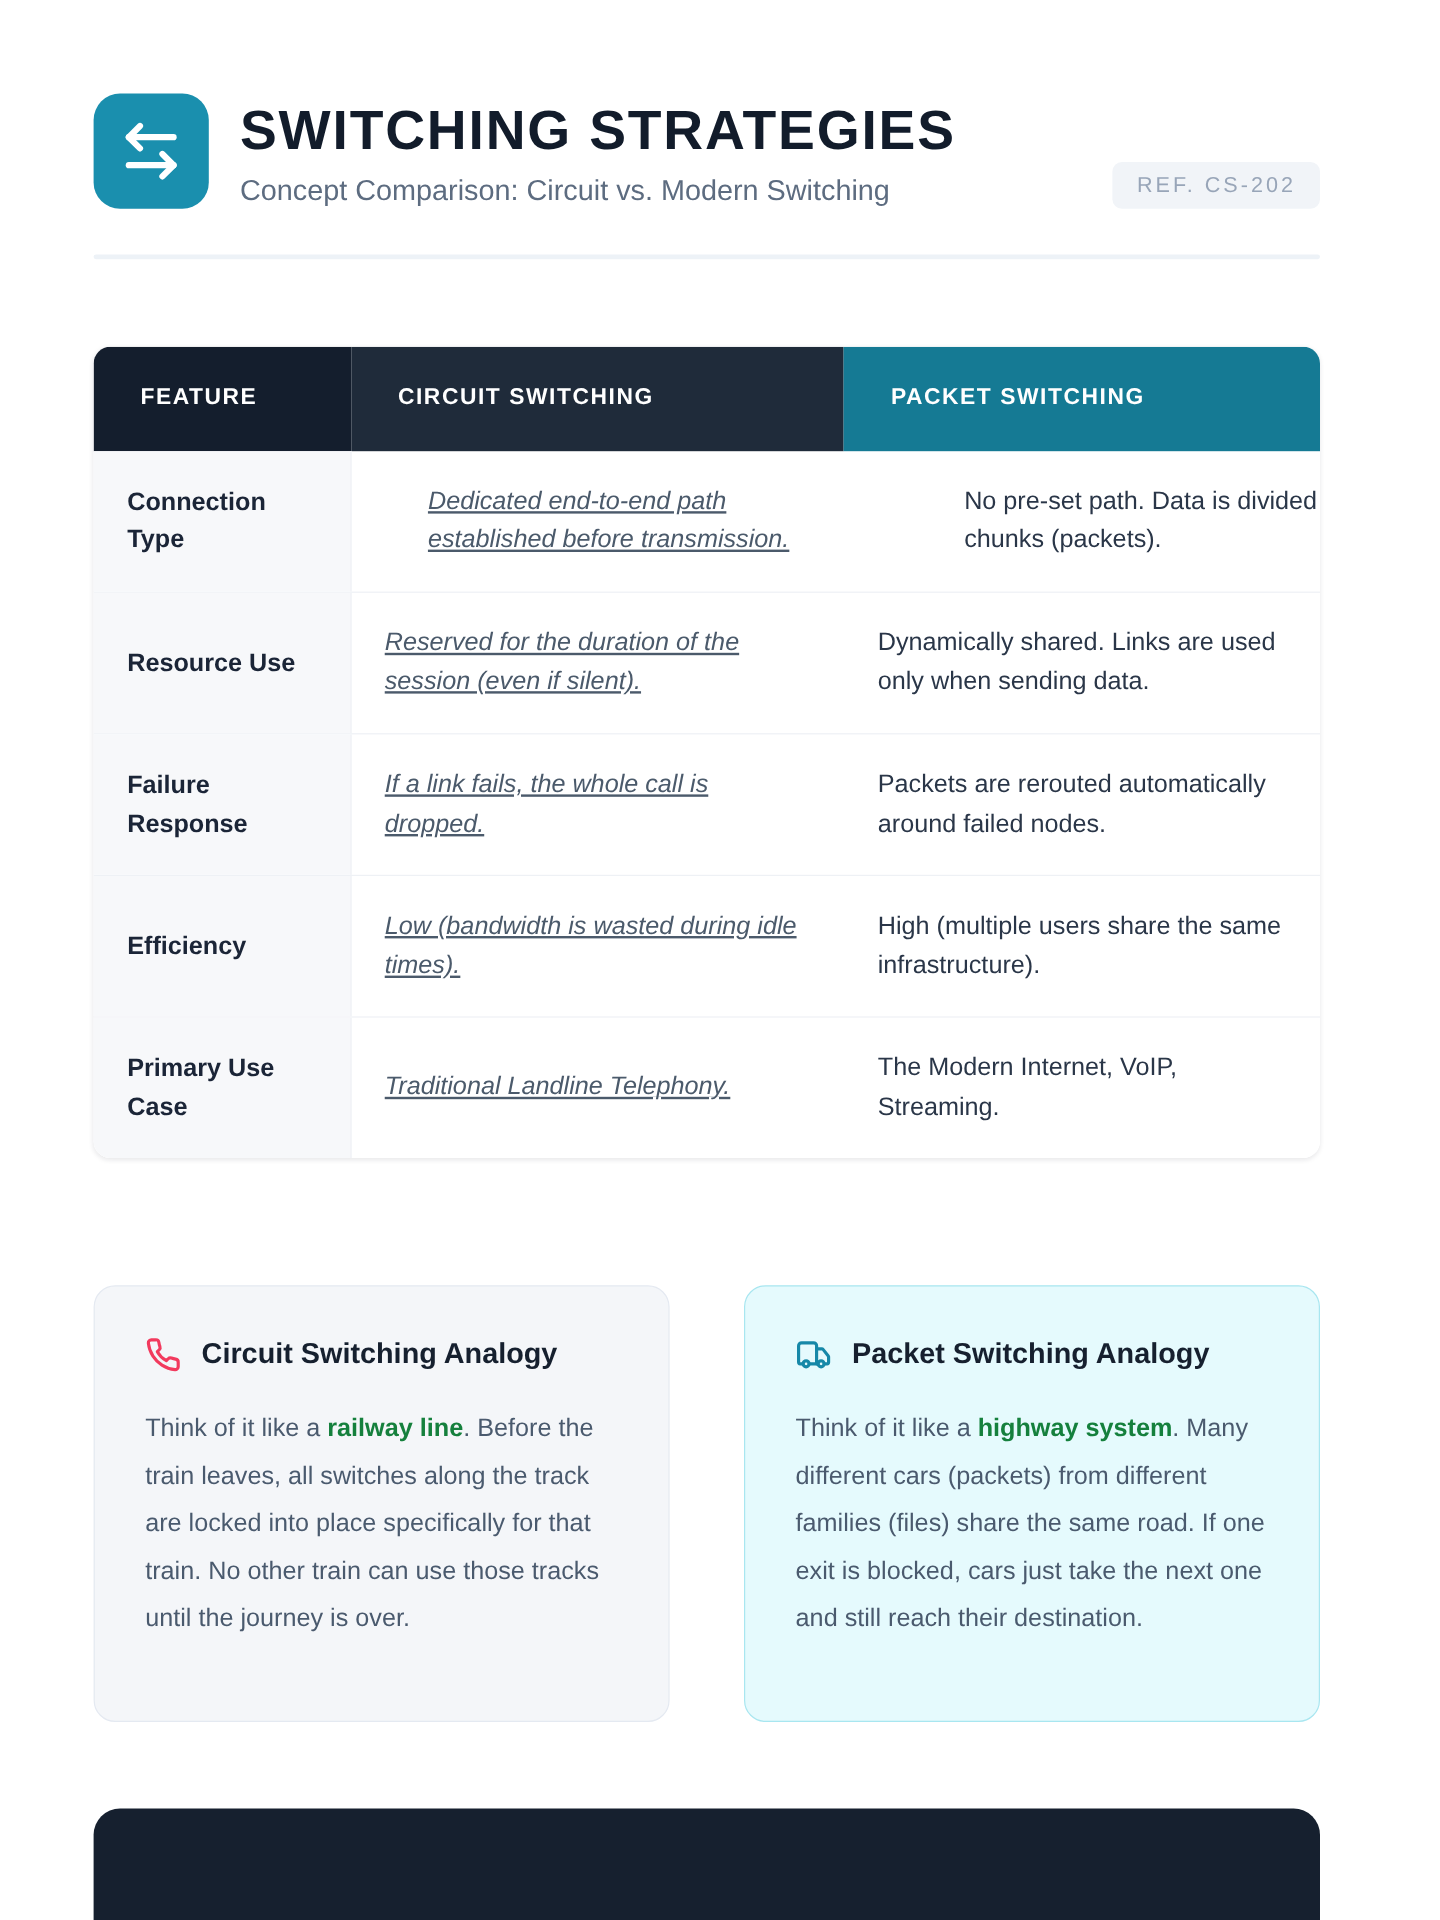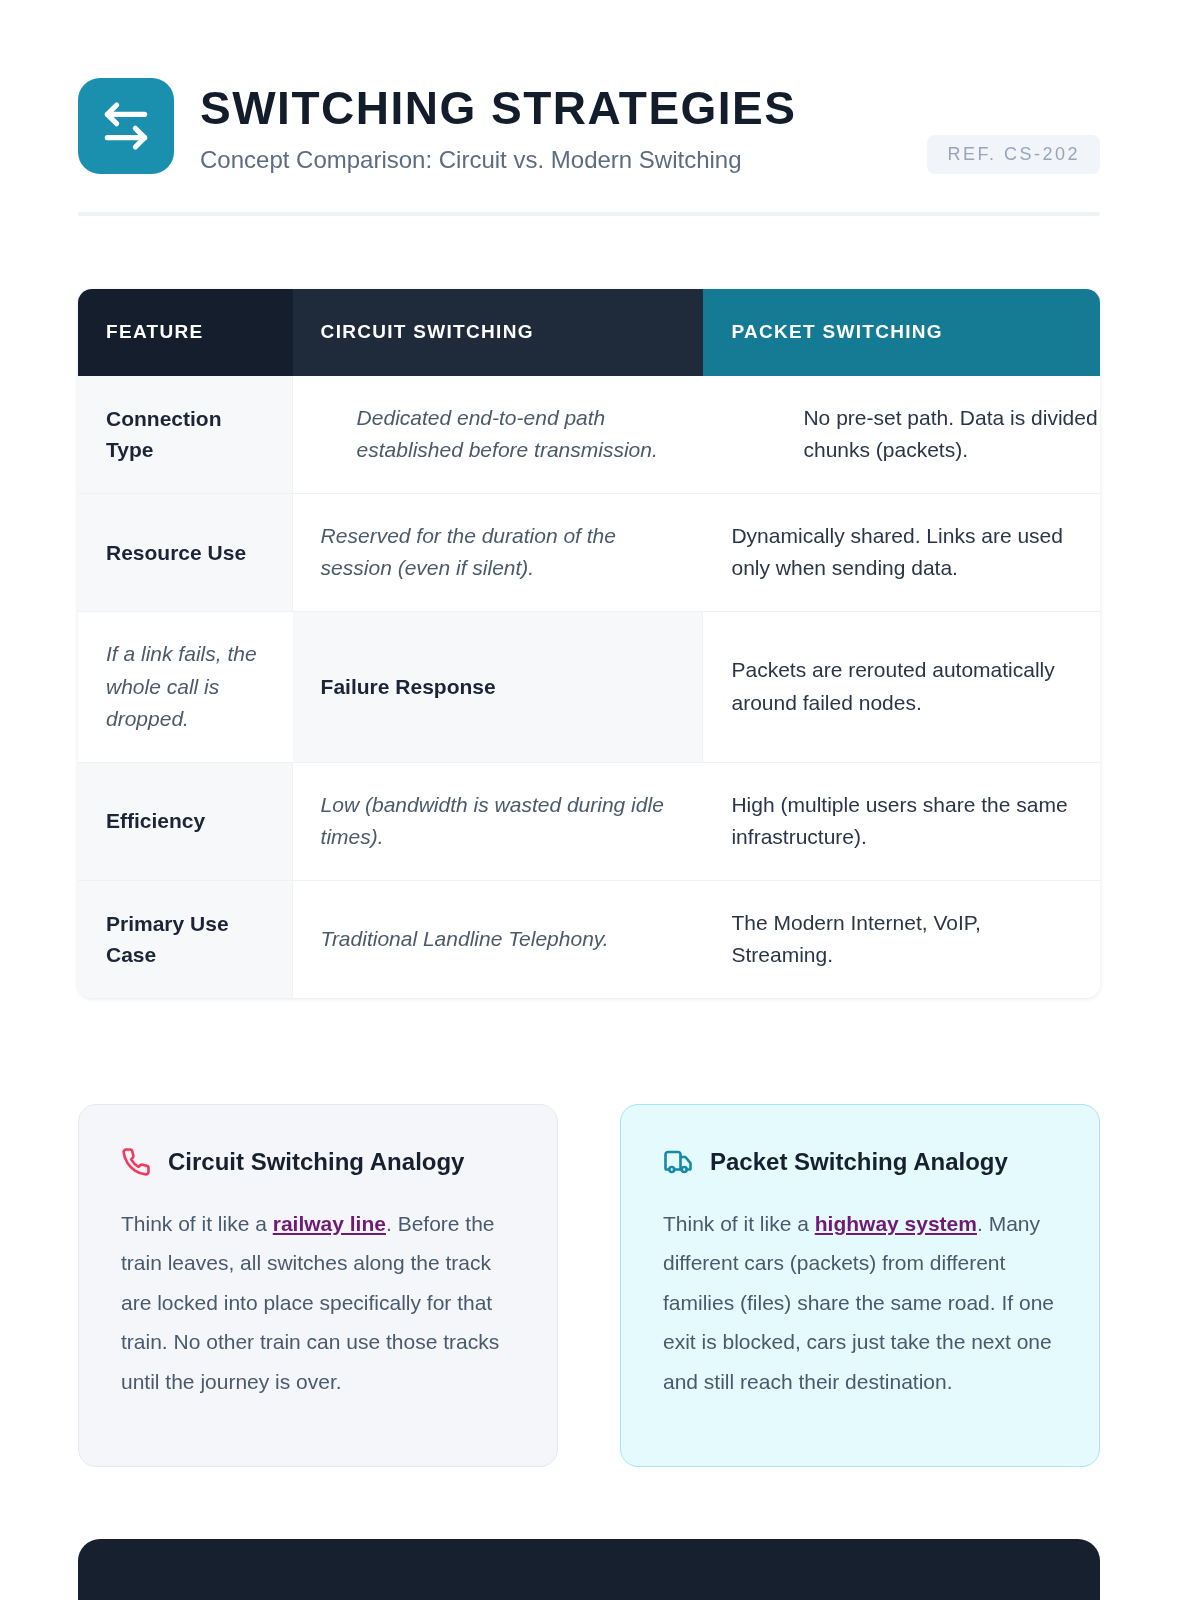--- a/index.html
+++ b/index.html
@@ -36,44 +36,44 @@
 
   
   .cmp-table {
     margin-top: 73px; border-radius: 14px; overflow: hidden;
     box-shadow: 0 1px 4px rgba(16,24,40,.10);
   }
   .trow { display: grid; grid-template-columns: 21% 40.2% 38.8%; }
   .cell { padding: 26px 28px; font-size: 21px; display: flex; align-items: center; line-height: 1.55; }
   .thead .cell {
     color: #ffffff; font-weight: bold; font-size: 19px;
-    letter-spacing: 1.3px; padding: 32px 28px; line-height: 1.2;
+    letter-spacing: 1.3px; padding: 32px 39px; line-height: 1.2;
   }
   .thead .c1 { background: #141e2d; }
   .thead .c2 { background: #1f2b3a; }
   .thead .c3 { background: #157a94; }
   .tbody .trow { border-top: 1px solid #eef1f5; background: #ffffff; }
   .tbody .trow:first-child { border-top: none; gap: 36px; }
   .tbody .c1 {
     background: #f7f8fa; font-weight: bold; color: #1b2537;
     border-right: 1px solid #eef1f5; line-height: 1.5;
   }
-  .tbody .c2 { font-style: italic; color: #4b5a6b; }
+  .tbody .c2 { font-style: italic; color: #4b5a6b; text-decoration: underline; }
   .tbody .c3 { color: #2a3648; }
 
   
   .cards { display: flex; gap: 62px; margin-top: 106px; }
   .card { flex: 1; border-radius: 18px; padding: 42px 38px 44px 42px; }
   .card-circuit { background: #f4f6f9; border: 1px solid #e4e9f1; }
   .card-packet  { background: #e5fafd; border: 1px solid #a8e6f0; }
   .card-head { display: flex; align-items: center; gap: 17px; }
   .card-head svg { width: 30px; height: 30px; flex: 0 0 30px; }
   .card-title { font-size: 24px; font-weight: bold; color: #16202f; }
   .card-body { margin-top: 27px; font-size: 21px; line-height: 1.88; color: #4a5a6e; }
-  .card-body strong { color: #701a75; text-decoration: underline; }
+  .card-body strong { color: #15803d; }
 
   
   .footer-section {
     margin-top: 72px; height: 140px;
     background: #16202f; border-radius: 22px 22px 0 0;
   }
 </style>
 </head>
 <body>
 
@@ -108,22 +108,22 @@
         <div class="cell c1">Connection Type</div>
         <div class="cell c2">Dedicated end-to-end path established before transmission.</div>
         <div class="cell c3">No pre-set path. Data is divided into chunks (packets).</div>
       </div>
       <div class="trow">
         <div class="cell c1">Resource Use</div>
         <div class="cell c2">Reserved for the duration of the session (even if silent).</div>
         <div class="cell c3">Dynamically shared. Links are used only when sending data.</div>
       </div>
       <div class="trow">
+        <div class="cell c1">Failure Response</div>
         <div class="cell c2">If a link fails, the whole call is dropped.</div>
-        <div class="cell c1">Failure Response</div>
         <div class="cell c3">Packets are rerouted automatically around failed nodes.</div>
       </div>
       <div class="trow">
         <div class="cell c1">Efficiency</div>
         <div class="cell c2">Low (bandwidth is wasted during idle times).</div>
         <div class="cell c3">High (multiple users share the same infrastructure).</div>
       </div>
       <div class="trow">
         <div class="cell c1">Primary Use Case</div>
         <div class="cell c2">Traditional Landline Telephony.</div>

